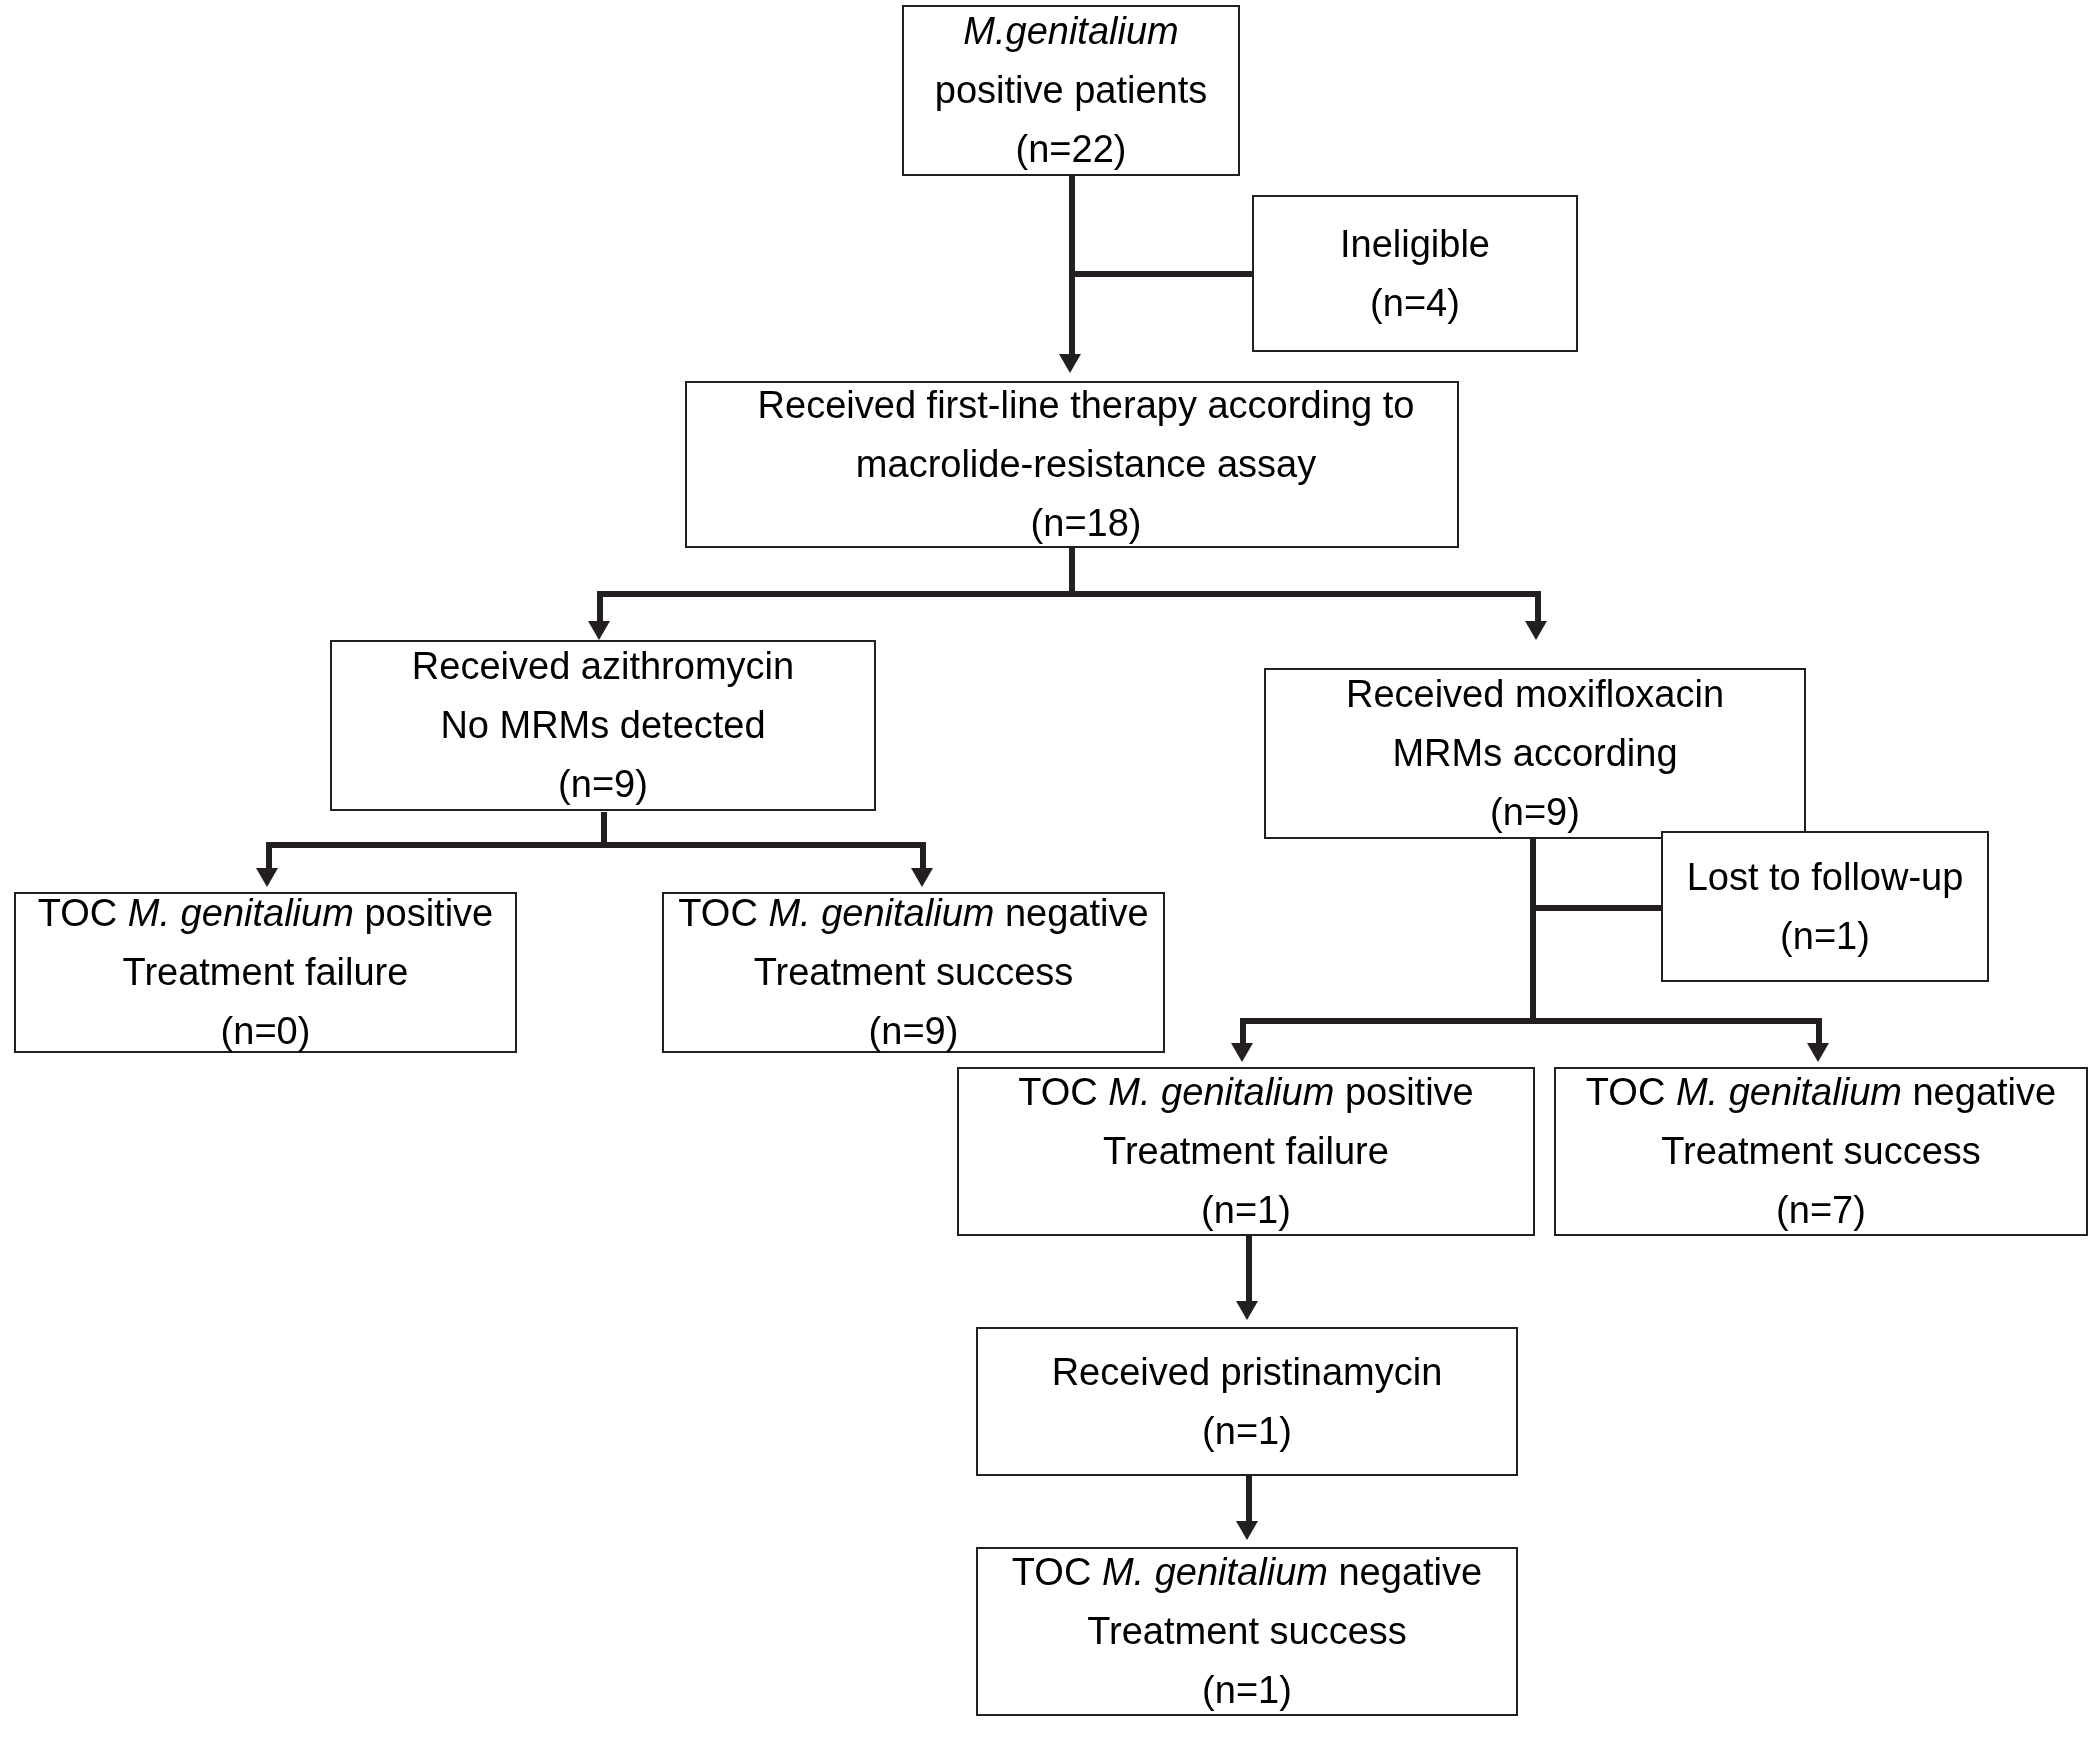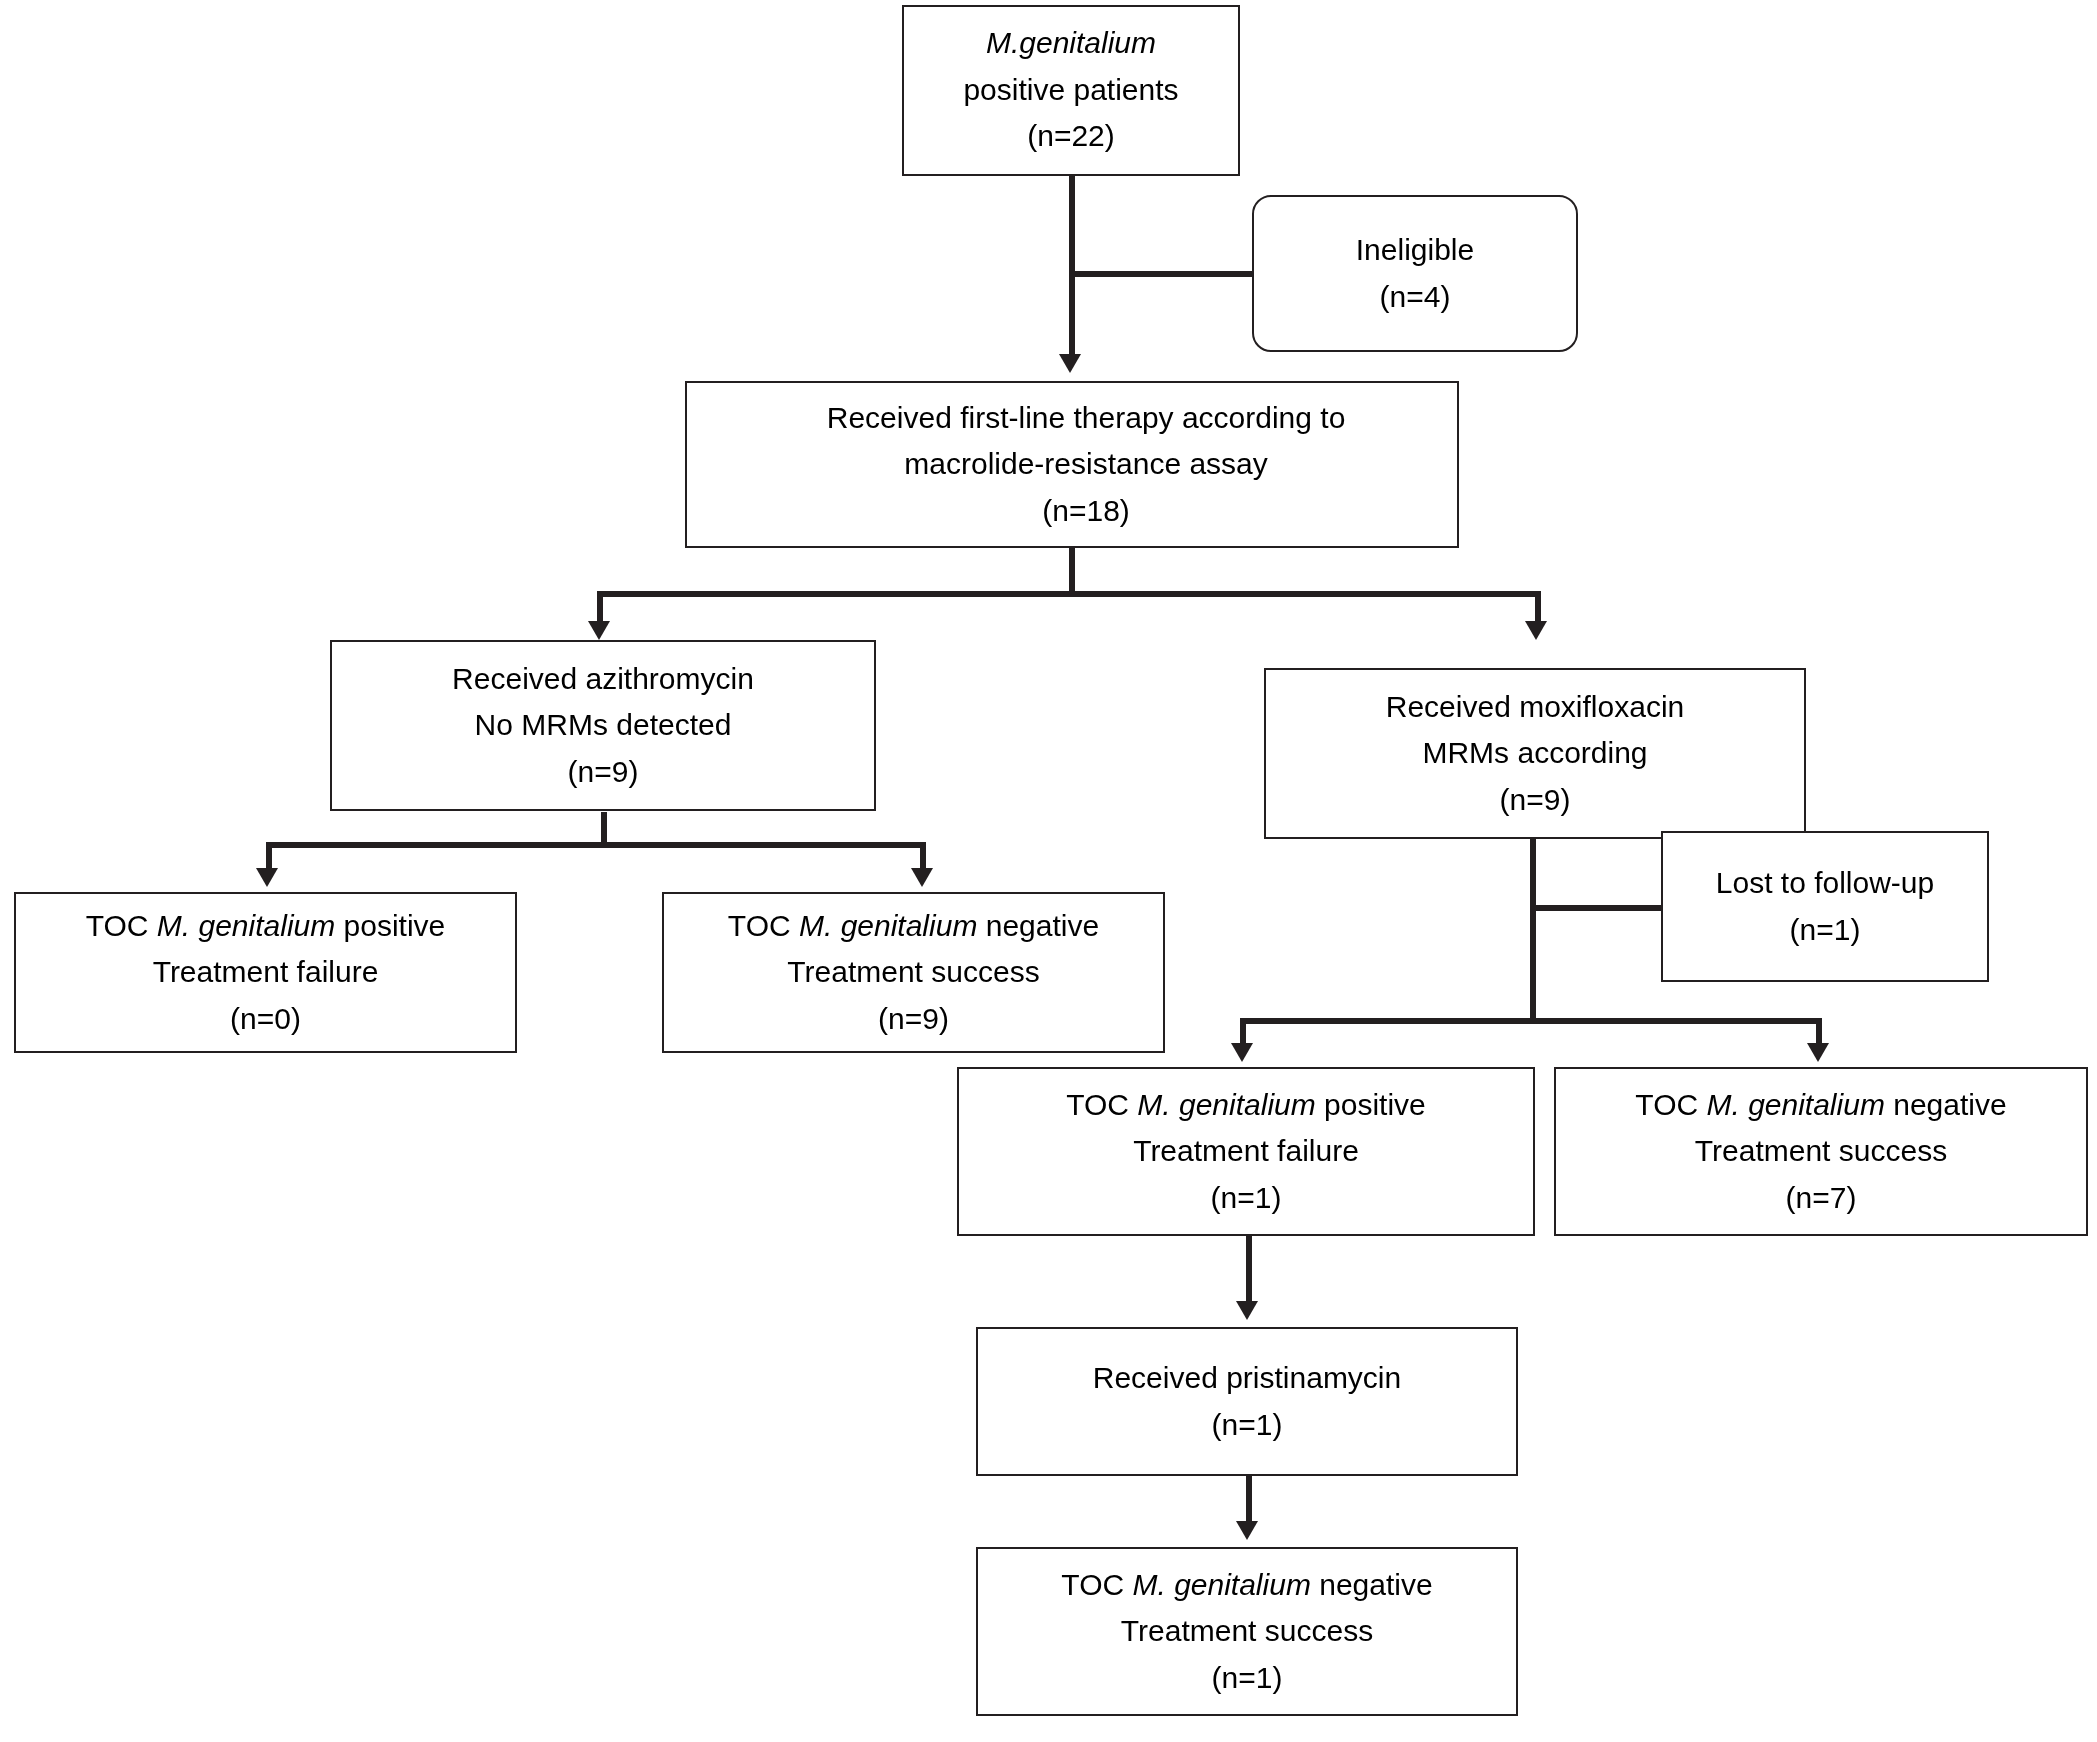--- a/index.html
+++ b/index.html
@@ -21,21 +21,21 @@
   .node {
     position: absolute;
     box-sizing: border-box;
     border: 2.4px solid #231f20;
     background: #ffffff;
     display: flex;
     flex-direction: column;
     align-items: center;
     justify-content: center;
     text-align: center;
-    font-size: 30px;
+    font-size: 38px;
     line-height: 1.55;
     padding: 4.7px 7.9px;
     z-index: 5;
   }
   .node .line {
     display: block;
     white-space: nowrap;
   }
   .it { font-style: italic; }
   .conn {
@@ -59,21 +59,21 @@
 <body>
 
 <div id="canvas">
 
   <div class="node" style="left:902px; top:4.7px; width:338px; height:171px;">
     <span class="line it">M.genitalium</span>
     <span class="line">positive patients</span>
     <span class="line">(n=22)</span>
   </div>
 
-  <div class="node" style="left:1252px; top:195px; width:326px; height:157px;border-radius:19px;">
+  <div class="node" style="left:1252px; top:195px; width:326px; height:157px;">
     <span class="line">Ineligible</span>
     <span class="line">(n=4)</span>
   </div>
 
   <div class="node" style="left:685px; top:381px; width:774px; height:167px;padding-left:36px;">
     <span class="line">Received first-line therapy  according to</span>
     <span class="line">macrolide-resistance assay</span>
     <span class="line">(n=18)</span>
   </div>
 

